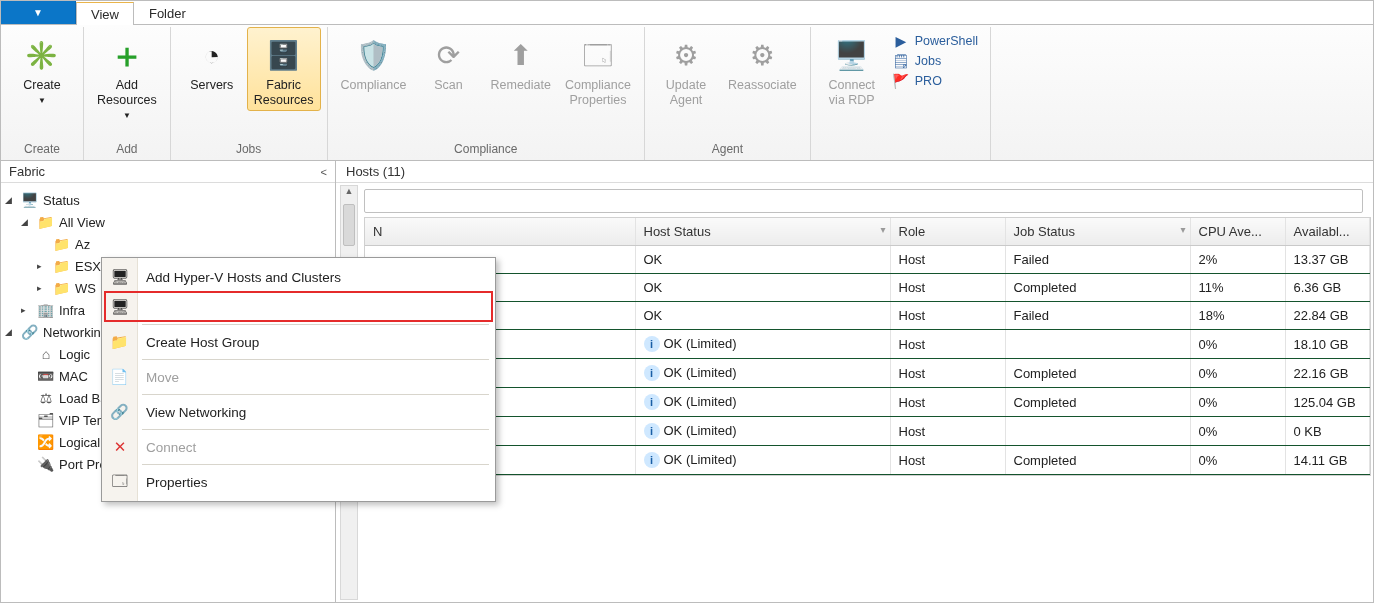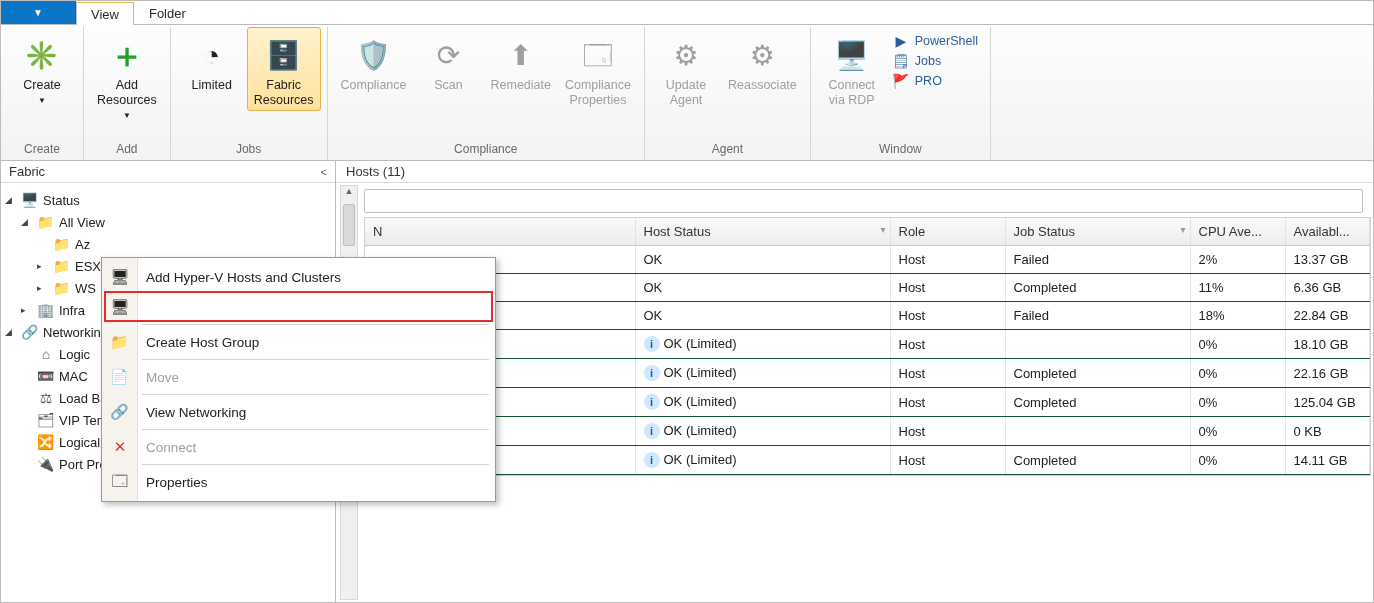--- a/index.html
+++ b/index.html
@@ -93,21 +93,21 @@
         <span style="font-size:8px">▼</span>
       </div>
     </div>
     <div class="gtitle">Add</div>
   </div>
 
   <div class="rgroup">
     <div class="grow">
       <div class="rbtn">
         <div class="rico">◔</div>
-        <span>Limited</span>
+        <span>Servers</span>
       </div>
       <div class="rbtn sel">
         <div class="rico">🗄️</div>
         <span style="white-space:pre-line">Fabric
 Resources</span>
       </div>
     </div>
     <div class="gtitle">Jobs</div>
   </div>
 
@@ -164,21 +164,20 @@
         <div class="ritem">
               <span class="mini">🗒</span>
               <span>Jobs</span>
             </div>
         <div class="ritem">
               <span class="mini">🚩</span>
               <span>PRO</span>
             </div>
       </div>
     </div>
-    <div class="gtitle">Window</div>
   </div>
 
 </div>
 
 <div class="body">
   <div class="side">
     <div class="shead">
       <span>Fabric</span>
       <span class="chev">&lt;</span>
     </div>

